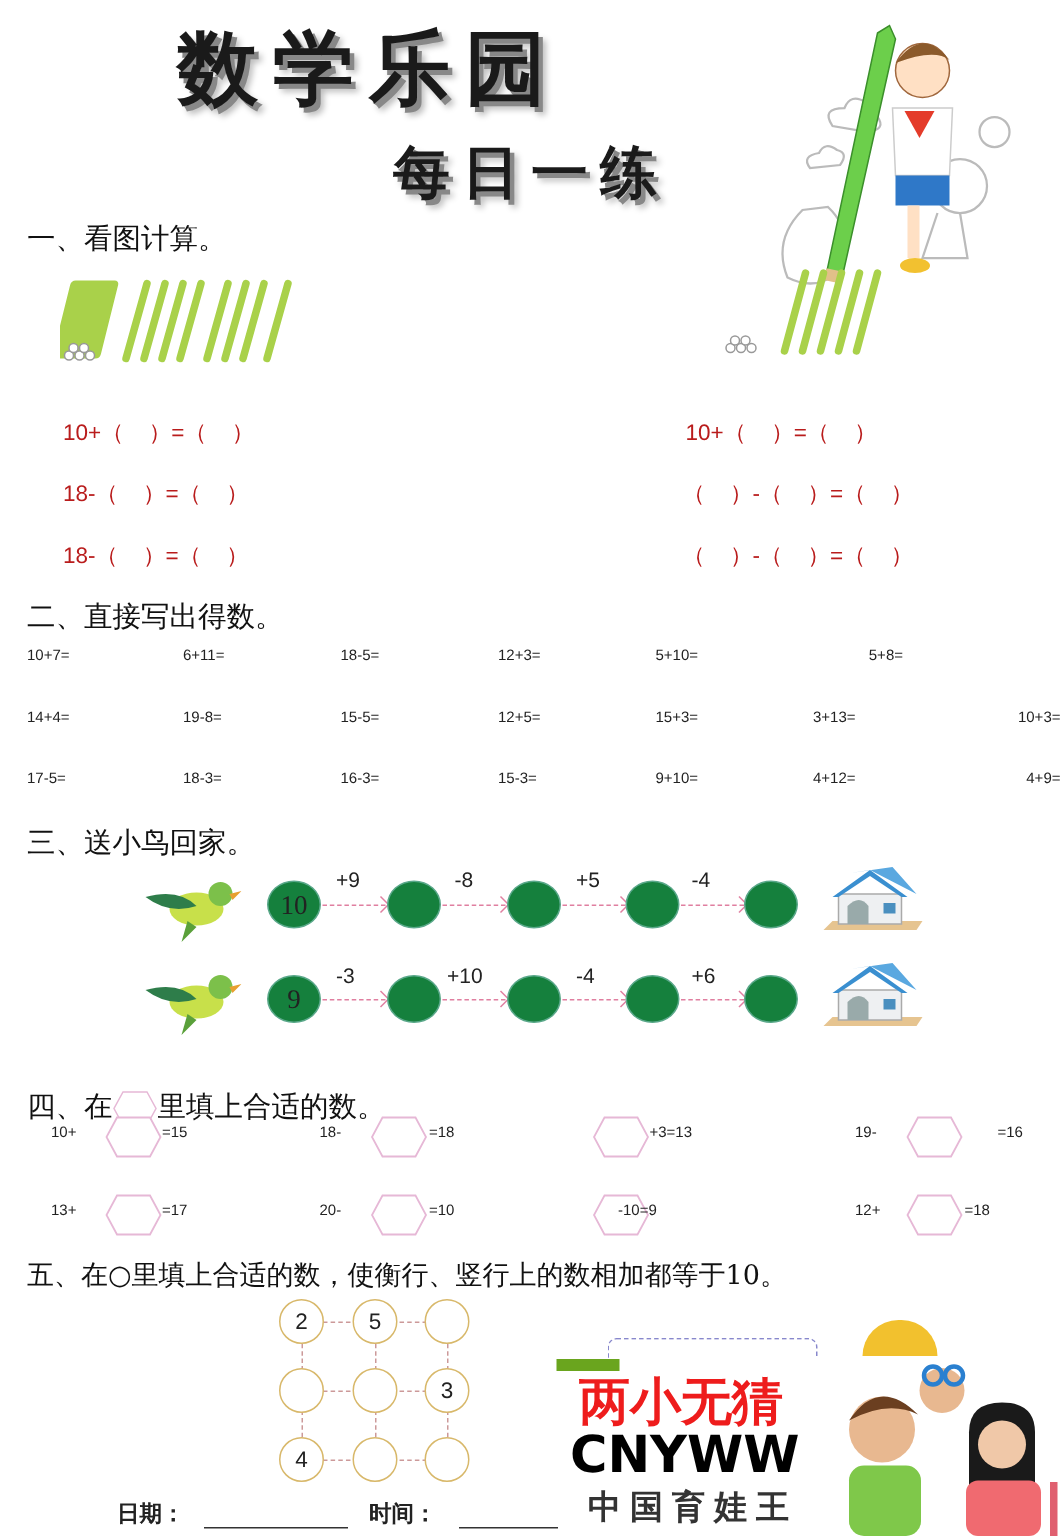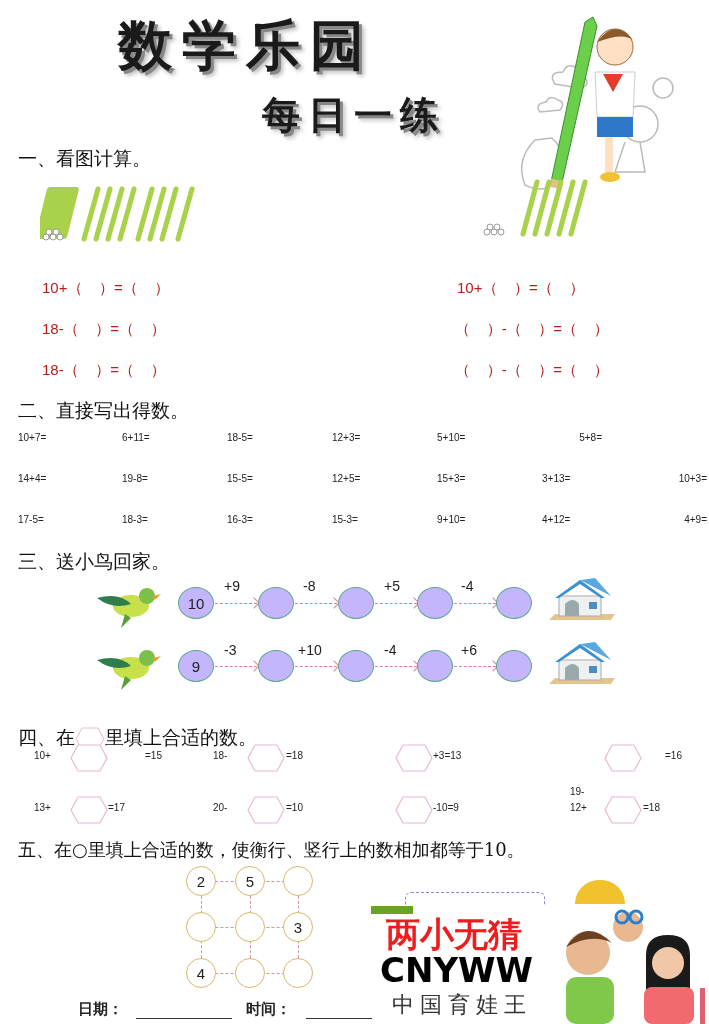--- a/index.html
+++ b/index.html
@@ -6,22 +6,22 @@
   body { width:709px; height:1024px; position:relative; background:#ffffff; overflow:hidden;
          font-family: "DejaVu Sans", "Liberation Sans", sans-serif; color:#222; }
   .abs { position:absolute; }
   .title-main { left:118px; top:10px; font-size:54px; font-weight:bold; color:#1a1a1a; letter-spacing:10px;
                 text-shadow: 3px 3px 0 #888, 5px 5px 4px #bbb; font-family: "DejaVu Serif", serif; }
   .title-sub { left:262px; top:90px; font-size:38px; font-weight:bold; color:#1a1a1a; letter-spacing:8px;
                text-shadow: 3px 3px 0 #888, 5px 5px 4px #bbb; font-family: "DejaVu Serif", serif; }
   .sec-title { left:18px; font-size:19px; color:#111; font-family: "DejaVu Serif", serif; }
   .eq { font-size:15px; color:#b91c1c; font-family:"Liberation Sans", sans-serif; white-space:pre; }
   .calc { font-size:10px; color:#222; font-family:"Liberation Sans", sans-serif; }
-  .circle { position:absolute; width:34px; height:30px; border:1.5px solid #5aa88a; border-radius:50%; background:#c4b5fd;
-            display:flex; align-items:center; justify-content:center; font-size:15px; font-family:Liberation Sans, sans-serif; }
+  .circle { position:absolute; width:34px; height:30px; border:1.5px solid #5aa88a; border-radius:50%; background:#15803d;
+            display:flex; align-items:center; justify-content:center; font-size:18px; font-family:Liberation Serif, serif; }
   .arrow { position:absolute; height:0; border-top:1.5px dashed #e07fa0; }
   .arrow::after { content:""; position:absolute; right:-1px; top:-5px; width:7px; height:7px;
                   border-top:1.5px solid #e07fa0; border-right:1.5px solid #e07fa0; transform:rotate(45deg); }
   .op-label { position:absolute; font-size:14px; font-family:"Liberation Sans", sans-serif; }
   .hex { position:absolute; width:38px; height:28px; }
   .grid-circle { position:absolute; width:28px; height:28px; border:1.5px solid #d8b86a; border-radius:50%; background:#fff;
                  display:flex; align-items:center; justify-content:center; font-size:15px; font-family:"Liberation Sans", sans-serif; }
   .grid-line-h { position:absolute; height:0; border-top:1px dashed #c99; }
   .grid-line-v { position:absolute; width:0; border-left:1px dashed #c99; }
   .footer-label { font-size:15px; font-weight:bold; font-family:"DejaVu Serif", serif; }
@@ -196,55 +196,55 @@
   <svg width="30" height="24">
       <polygon points="7,1 23,1 29,12 23,23 7,23 1,12" fill="#fff" stroke="#e6b8d6"></polygon>
     </svg>
   <span>里填上合适的数。</span>
 </div>
 
 <div class="abs calc" style="left:34px; top:750px;">10+</div>
 <svg class="hex" style="left:70px; top:744px;">
     <polygon points="8,1 30,1 37,14 30,27 8,27 1,14" fill="#fff" stroke="#e6b8d6" stroke-width="1.2"></polygon>
   </svg>
-<div class="abs calc" style="left:108px; top:750px;margin-left:37px;">=15</div>
+<div class="abs calc" style="left:108px; top:750px;">=15</div>
 
 <div class="abs calc" style="left:213px; top:750px;">18-</div>
 <svg class="hex" style="left:247px; top:744px;">
     <polygon points="8,1 30,1 37,14 30,27 8,27 1,14" fill="#fff" stroke="#e6b8d6" stroke-width="1.2"></polygon>
   </svg>
 <div class="abs calc" style="left:286px; top:750px;">=18</div>
 
 <svg class="hex" style="left:395px; top:744px;">
     <polygon points="8,1 30,1 37,14 30,27 8,27 1,14" fill="#fff" stroke="#e6b8d6" stroke-width="1.2"></polygon>
   </svg>
 <div class="abs calc" style="left:433px; top:750px;">+3=13</div>
 
-<div class="abs calc" style="left:570px; top:750px;margin-top:36px;">19-</div>
+<div class="abs calc" style="left:570px; top:750px;">19-</div>
 <svg class="hex" style="left:604px; top:744px;">
     <polygon points="8,1 30,1 37,14 30,27 8,27 1,14" fill="#fff" stroke="#e6b8d6" stroke-width="1.2"></polygon>
   </svg>
 <div class="abs calc" style="left:643px; top:750px;margin-left:22px;">=16</div>
 
 <div class="abs calc" style="left:34px; top:802px;">13+</div>
 <svg class="hex" style="left:70px; top:796px;">
     <polygon points="8,1 30,1 37,14 30,27 8,27 1,14" fill="#fff" stroke="#e6b8d6" stroke-width="1.2"></polygon>
   </svg>
 <div class="abs calc" style="left:108px; top:802px;">=17</div>
 
 <div class="abs calc" style="left:213px; top:802px;">20-</div>
 <svg class="hex" style="left:247px; top:796px;">
     <polygon points="8,1 30,1 37,14 30,27 8,27 1,14" fill="#fff" stroke="#e6b8d6" stroke-width="1.2"></polygon>
   </svg>
 <div class="abs calc" style="left:286px; top:802px;">=10</div>
 
 <svg class="hex" style="left:395px; top:796px;">
     <polygon points="8,1 30,1 37,14 30,27 8,27 1,14" fill="#fff" stroke="#e6b8d6" stroke-width="1.2"></polygon>
   </svg>
-<div class="abs calc" style="left:433px; top:802px;text-align:right;">-10=9</div>
+<div class="abs calc" style="left:412px; top:802px;text-align:right;">-10=9</div>
 
 <div class="abs calc" style="left:570px; top:802px;">12+</div>
 <svg class="hex" style="left:604px; top:796px;">
     <polygon points="8,1 30,1 37,14 30,27 8,27 1,14" fill="#fff" stroke="#e6b8d6" stroke-width="1.2"></polygon>
   </svg>
 <div class="abs calc" style="left:643px; top:802px;">=18</div>
 
 <div class="abs sec-title" style="top:838px; font-size:18px;">五、在○里填上合适的数，使衡行、竖行上的数相加都等于10。</div>
 
 <div class="grid-line-h" style="left:200px; top:881px; width:100px;"></div>
@@ -268,21 +268,21 @@
 <div class="underline" style="left:136px; top:1018px; width:96px;"></div>
 <div class="abs footer-label" style="left:246px; top:1000px;">时间：</div>
 <div class="underline" style="left:306px; top:1018px; width:100px;"></div>
 
 <div class="abs" style="left:405px; top:892px; width:138px; height:22px; border:1.5px dashed #8888cc; border-radius:6px;"></div>
 <div class="abs" style="left:575px; top:880px; width:50px; height:24px; background:#f2c12e; border-radius:26px 26px 0 0;"></div>
 <div class="abs" style="left:372px; top:906px; width:337px; height:118px; background:#fff;"></div>
 <div class="abs" style="left:371px; top:906px; width:42px; height:8px; background:#6aa51e;"></div>
 <div class="abs" style="left:386px; top:912px; font-size:34px; font-weight:bold; color:#ee1c1c; font-family:'DejaVu Sans', sans-serif;">两小无猜</div>
 <div class="abs" style="left:380px; top:950px; font-size:34px; font-weight:bold; color:#000000; font-family:'DejaVu Sans', sans-serif;">CNYWW</div>
-<div class="abs" style="left:392px; top:990px; font-size:22px; font-weight:normal; color:#333; letter-spacing:6px; font-family:'DejaVu Sans', sans-serif;">中国育娃王</div>
+<div class="abs" style="left:392px; top:990px; font-size:22px; font-weight:bold; color:#333; letter-spacing:6px; font-family:'DejaVu Sans', sans-serif;">中国育娃王</div>
 <svg class="abs" style="left:556px; top:905px;" width="150" height="119">
   <circle cx="32" cy="48" r="22" fill="#e8b890"></circle>
   <path d="M10 42 q20 -30 46 -4 q-20 -10 -46 4z" fill="#6b3f20"></path>
   <rect x="10" y="72" width="48" height="47" rx="10" fill="#7fc84a"></rect>
   <circle cx="72" cy="22" r="15" fill="#e8b890"></circle>
   <circle cx="66" cy="12" r="6" fill="none" stroke="#2a80d0" stroke-width="3"></circle>
   <circle cx="80" cy="12" r="6" fill="none" stroke="#2a80d0" stroke-width="3"></circle>
   <path d="M90 50 q0 -20 22 -20 q22 0 22 20 l0 40 l-44 0z" fill="#1a1a1a"></path>
   <circle cx="112" cy="58" r="16" fill="#f0c8a8"></circle>
   <rect x="88" y="82" width="50" height="37" rx="8" fill="#f06a70"></rect>

